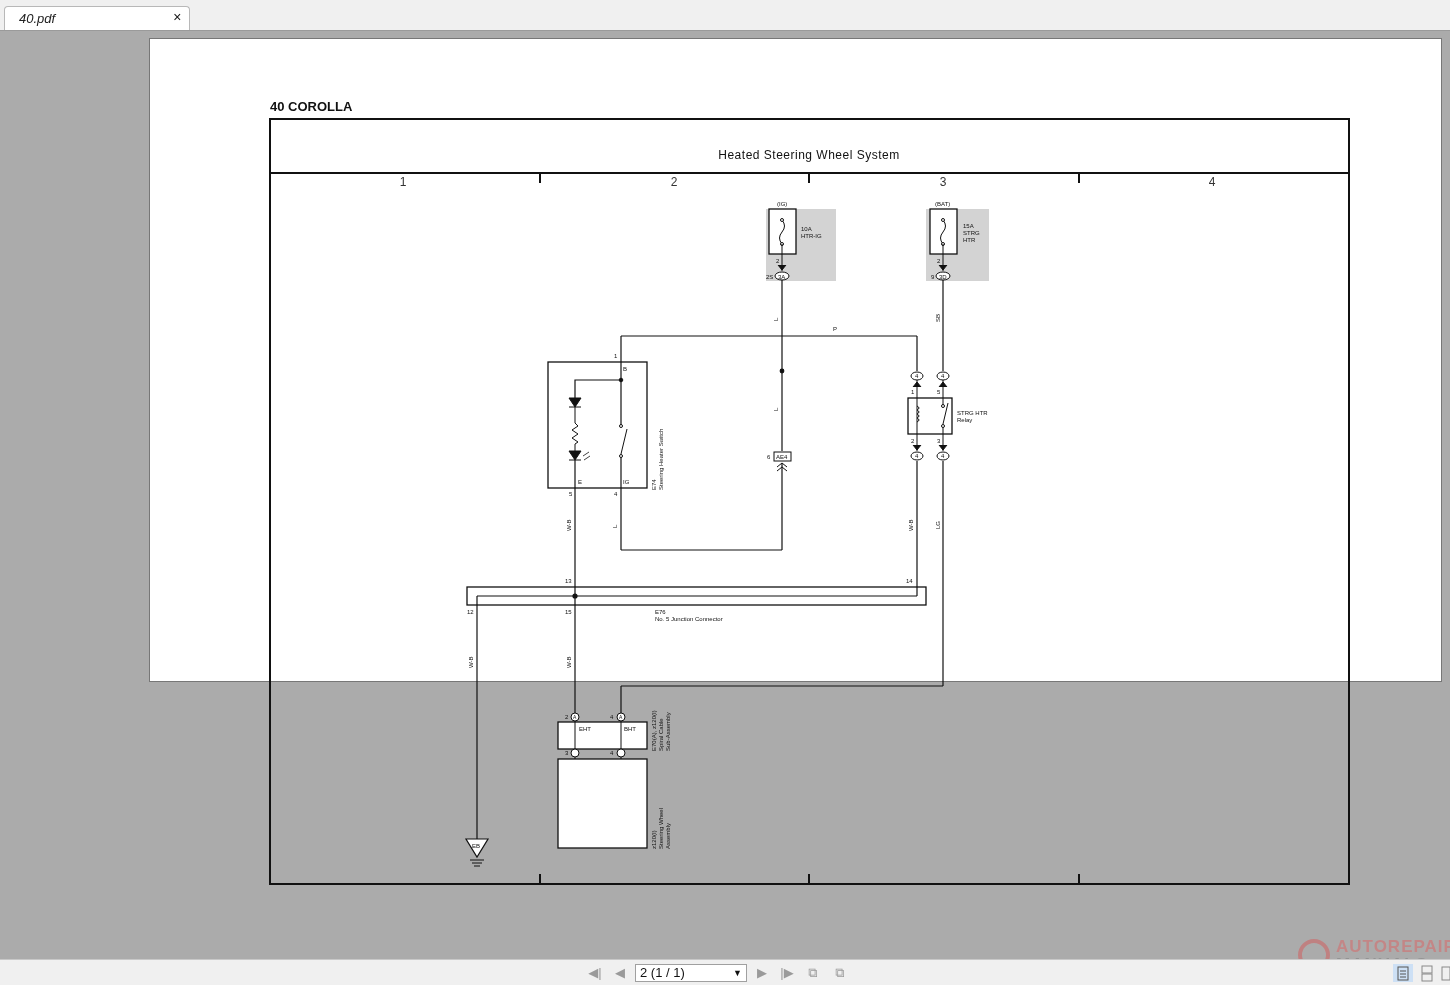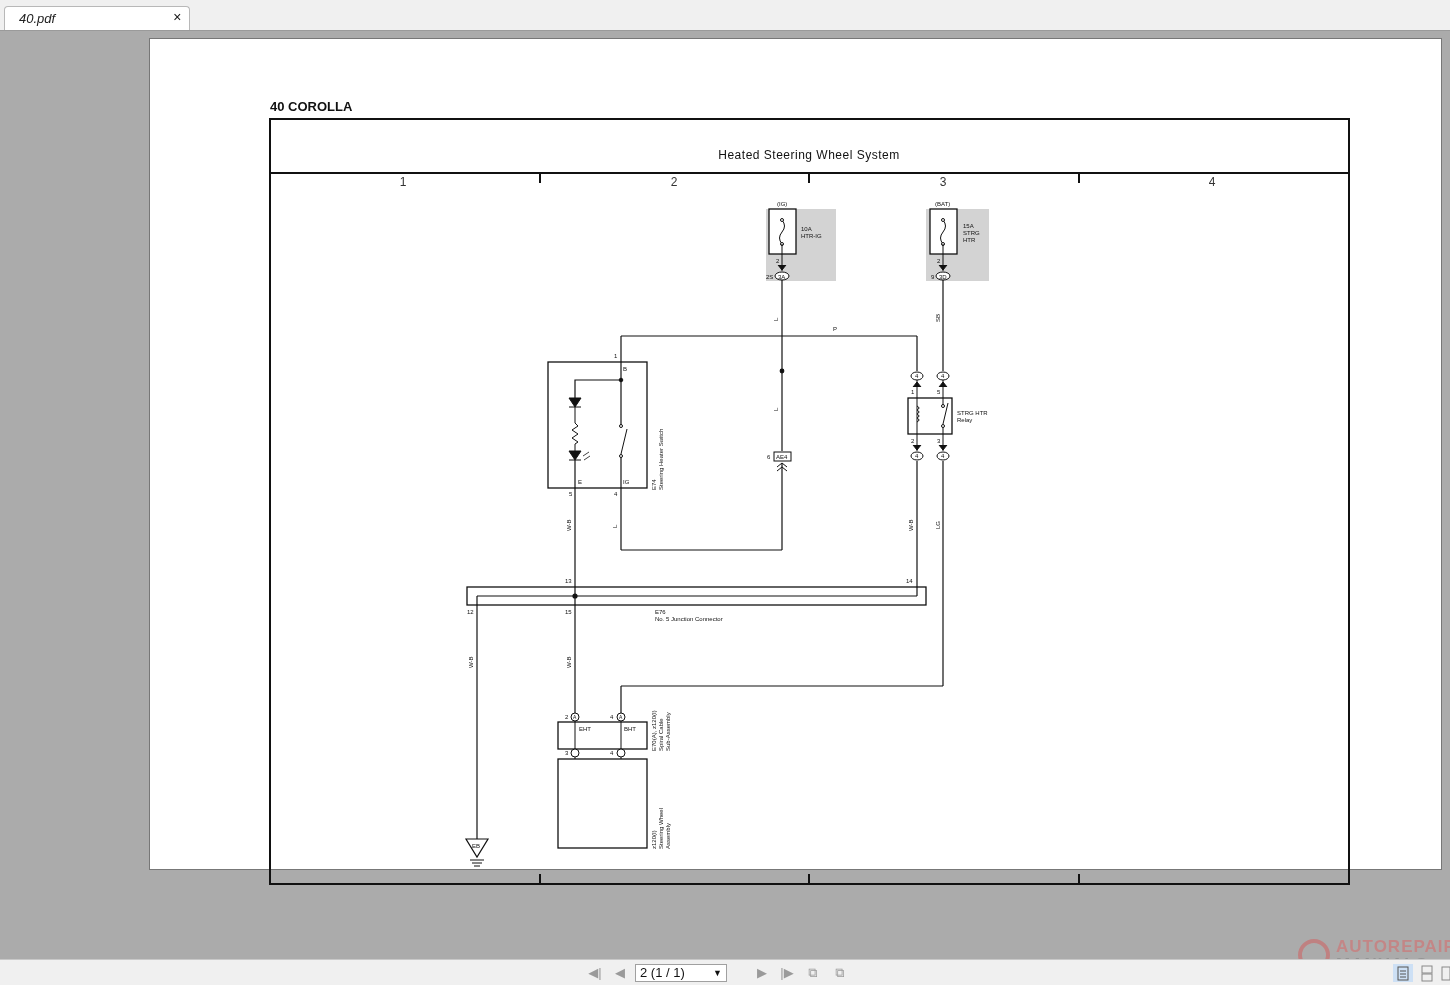--- a/index.html
+++ b/index.html
@@ -2,24 +2,24 @@
 <html><head>
 <meta charset="utf-8">
 <style>
   html,body{margin:0;padding:0;}
   body{width:1450px;height:985px;background:#ababab;position:relative;overflow:hidden;font-family:"Liberation Sans",sans-serif;}
   .tabbar{position:absolute;left:0;top:0;width:1450px;height:30px;background:#f0f0f0;border-bottom:1px solid #9a9a9a;font-style:italic;}
   .tab{position:absolute;left:4px;top:6px;width:186px;height:24px;background:#fff;border:1px solid #b8b8b8;border-bottom:none;border-radius:4px 4px 0 0;box-sizing:border-box;}
   .tab-label{position:absolute;left:14px;top:4px;font-size:13px;color:#222;}
   .tab-close{position:absolute;left:168px;top:2px;font-size:14px;color:#111;cursor:pointer;}
   .viewer{position:absolute;left:0;top:31px;width:1450px;height:928px;background:#ababab;}
-  .page{position:absolute;left:149px;top:38px;width:1293px;height:832px;background:#fff;border:1px solid #777;box-sizing:border-box;}
+  .page{position:absolute;left:149px;top:38px;width:1293px;height:644px;background:#fff;border:1px solid #777;box-sizing:border-box;}
   .bottombar{position:absolute;left:0;top:959px;width:1450px;height:26px;background:#f0f0f0;border-top:1px solid #c8c8c8;}
   .navbtn{position:absolute;top:4px;width:20px;height:18px;color:#9a9a9a;font-size:13px;text-align:center;line-height:18px;cursor:pointer;}
-  .pagesel{position:absolute;left:635px;top:4px;width:92px;height:18px;background:#fff;border:1px solid #a0a0a0;box-sizing:border-box;font-size:13px;line-height:16px;padding-left:4px;color:#111;}
+  .pagesel{position:absolute;left:635px;top:4px;width:112px;height:18px;background:#fff;border:1px solid #a0a0a0;box-sizing:border-box;font-size:13px;line-height:16px;padding-left:4px;color:#111;}
   .pagesel .caret{position:absolute;right:4px;top:0;font-size:9px;}
   .viewbtn{position:absolute;top:4px;width:20px;height:18px;cursor:pointer;}
   .watermark{position:absolute;left:1298px;top:937px;width:150px;height:40px;opacity:.45;pointer-events:none;}
   .wm-line1{position:absolute;left:38px;top:0;font-size:17px;font-weight:bold;color:#e05a5a;letter-spacing:1px;}
   .wm-line2{position:absolute;left:38px;top:18px;font-size:17px;font-weight:bold;color:#777;letter-spacing:1px;}
   .wm-logo{position:absolute;left:0;top:2px;width:32px;height:32px;border-radius:50%;border:4px solid #d85050;box-sizing:border-box;}
   svg text{font-family:"Liberation Sans",sans-serif;}
 </style>
 </head>
 <body>

